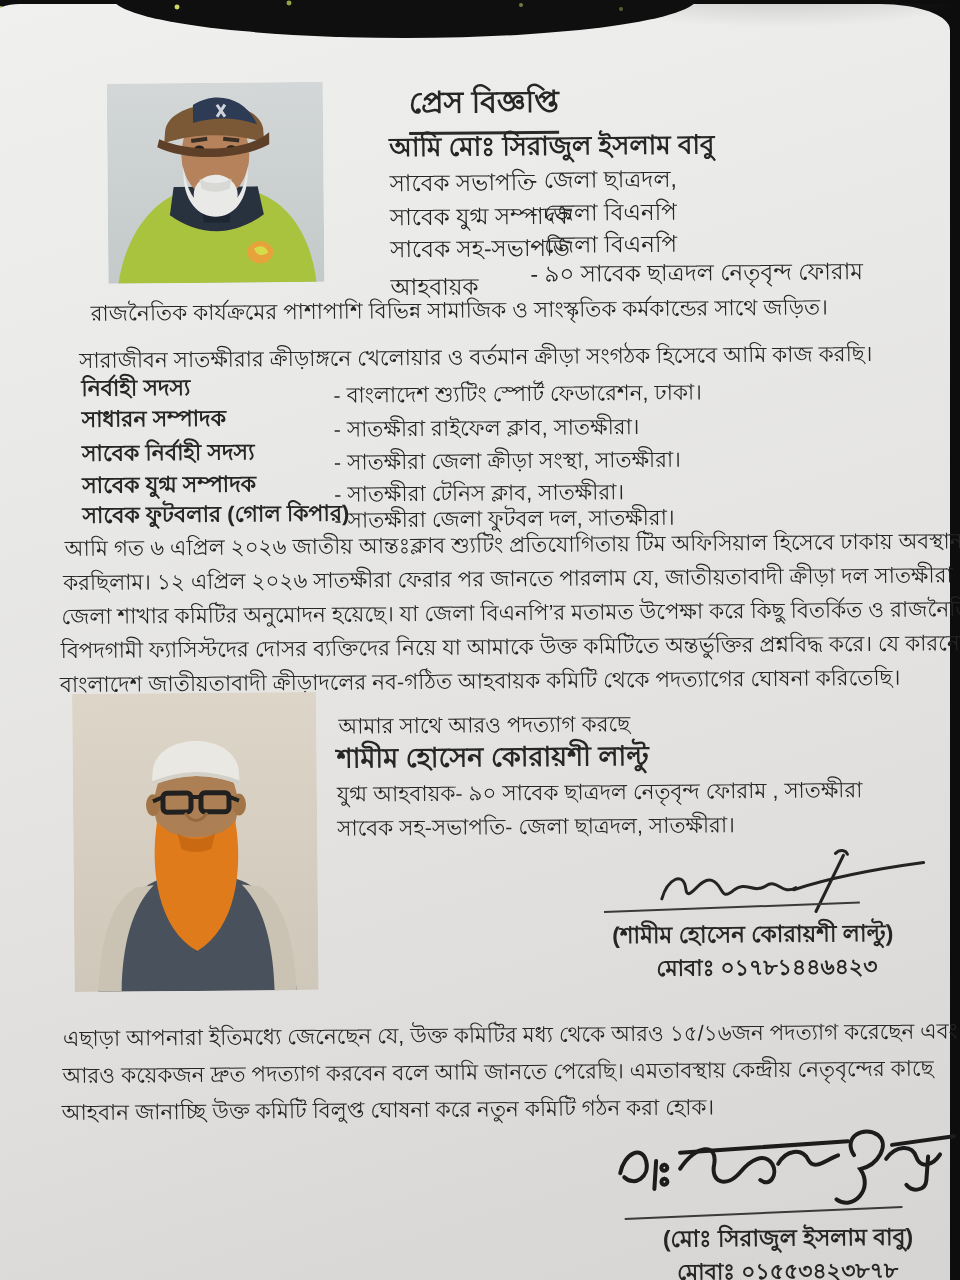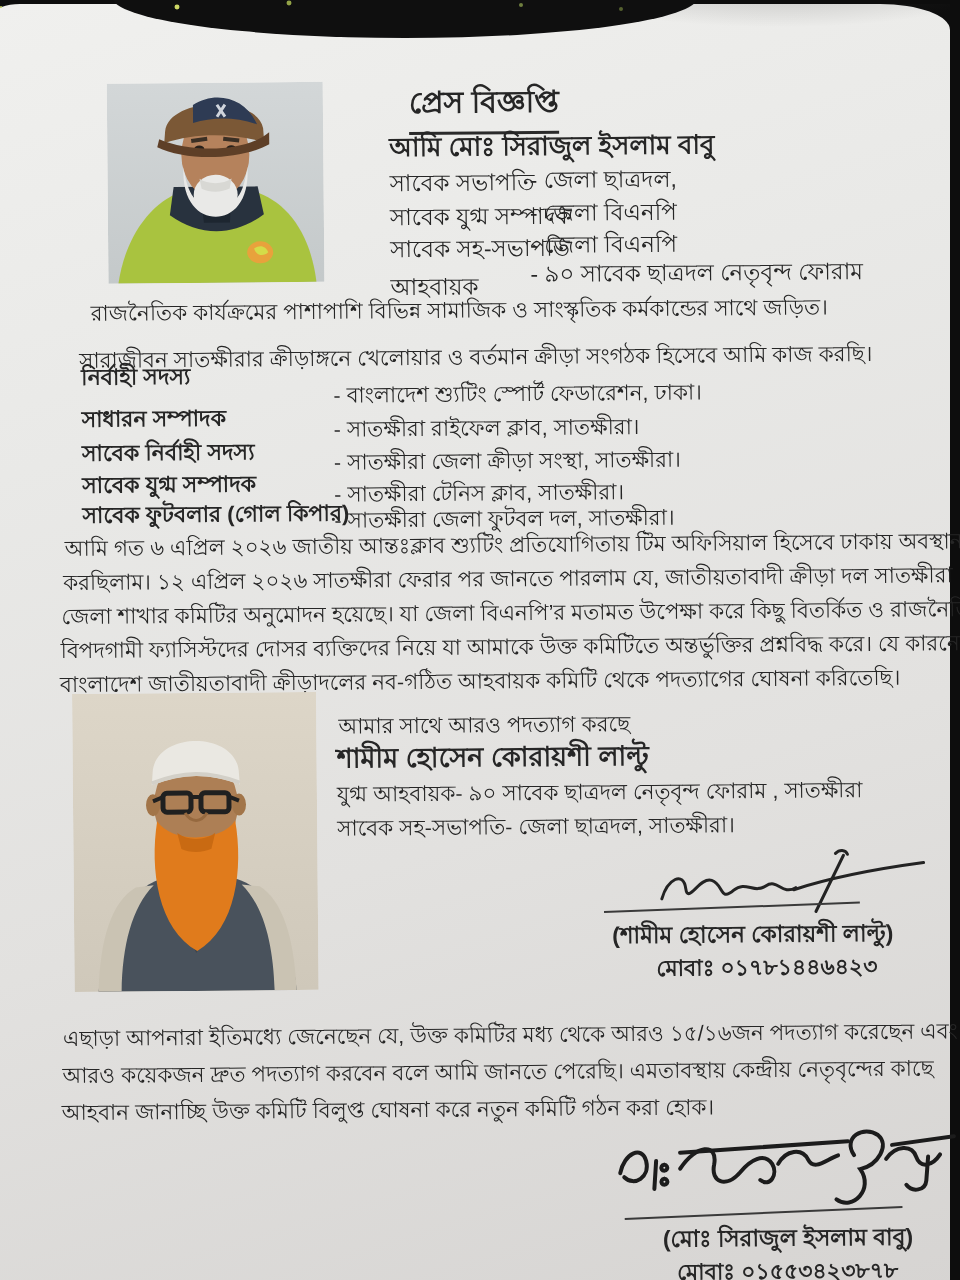--- a/index.html
+++ b/index.html
@@ -77,21 +77,21 @@
     <div class="abs row-val" style="left:528px;top:195px;">- জেলা বিএনপি</div>
     <div class="abs row-lab" style="left:388px;top:230px;">সাবেক সহ-সভাপতি</div>
     <div class="abs row-val" style="left:528px;top:227px;">- জেলা বিএনপি</div>
     <div class="abs row-lab" style="left:388px;top:268px;">আহবায়ক</div>
     <div class="abs row-val" style="left:528px;top:256px;">- ৯০ সাবেক ছাত্রদল নেতৃবৃন্দ ফোরাম</div>
 
     <div class="abs body-t" style="left:88px;top:293px;">রাজনৈতিক কার্যক্রমের পাশাপাশি বিভিন্ন সামাজিক ও সাংস্কৃতিক কর্মকান্ডের সাথে জড়িত।</div>
 
     <div class="abs body-t" style="left:76px;top:340px;">সারাজীবন সাতক্ষীরার ক্রীড়াঙ্গনে খেলোয়ার ও বর্তমান ক্রীড়া সংগঠক হিসেবে আমি কাজ করছি।</div>
 
-    <div class="abs sp-lab" style="left:78px;top:356px;">নির্বাহী সদস্য</div>
+    <div class="abs sp-lab" style="left:78px;top:367px;">নির্বাহী সদস্য</div>
     <div class="abs body-t" style="left:330px;top:377px;">- বাংলাদেশ শ্যুটিং স্পোর্ট ফেডারেশন, ঢাকা।</div>
     <div class="abs sp-lab" style="left:78px;top:398px;">সাধারন সম্পাদক</div>
     <div class="abs body-t" style="left:330px;top:411px;">- সাতক্ষীরা রাইফেল ক্লাব, সাতক্ষীরা।</div>
     <div class="abs sp-lab" style="left:78px;top:432px;">সাবেক নির্বাহী সদস্য</div>
     <div class="abs body-t" style="left:330px;top:444px;">- সাতক্ষীরা জেলা ক্রীড়া সংস্থা, সাতক্ষীরা।</div>
     <div class="abs sp-lab" style="left:78px;top:464px;">সাবেক যুগ্ম সম্পাদক</div>
     <div class="abs body-t" style="left:330px;top:476px;">- সাতক্ষীরা টেনিস ক্লাব, সাতক্ষীরা।</div>
     <div class="abs sp-lab" style="left:78px;top:494px;">সাবেক ফুটবলার (গোল কিপার)</div>
     <div class="abs body-t" style="left:330px;top:502px;">- সাতক্ষীরা জেলা ফুটবল দল, সাতক্ষীরা।</div>
 

